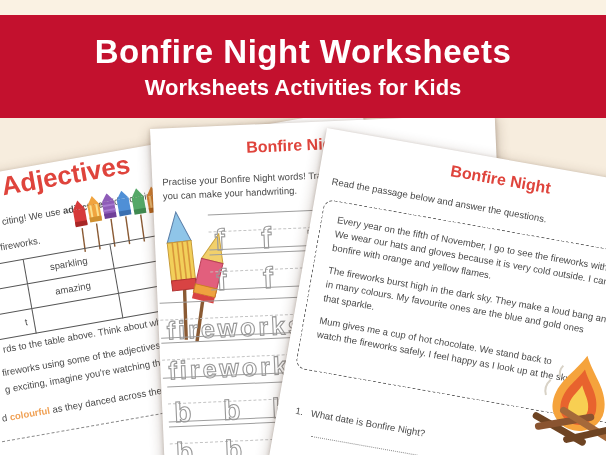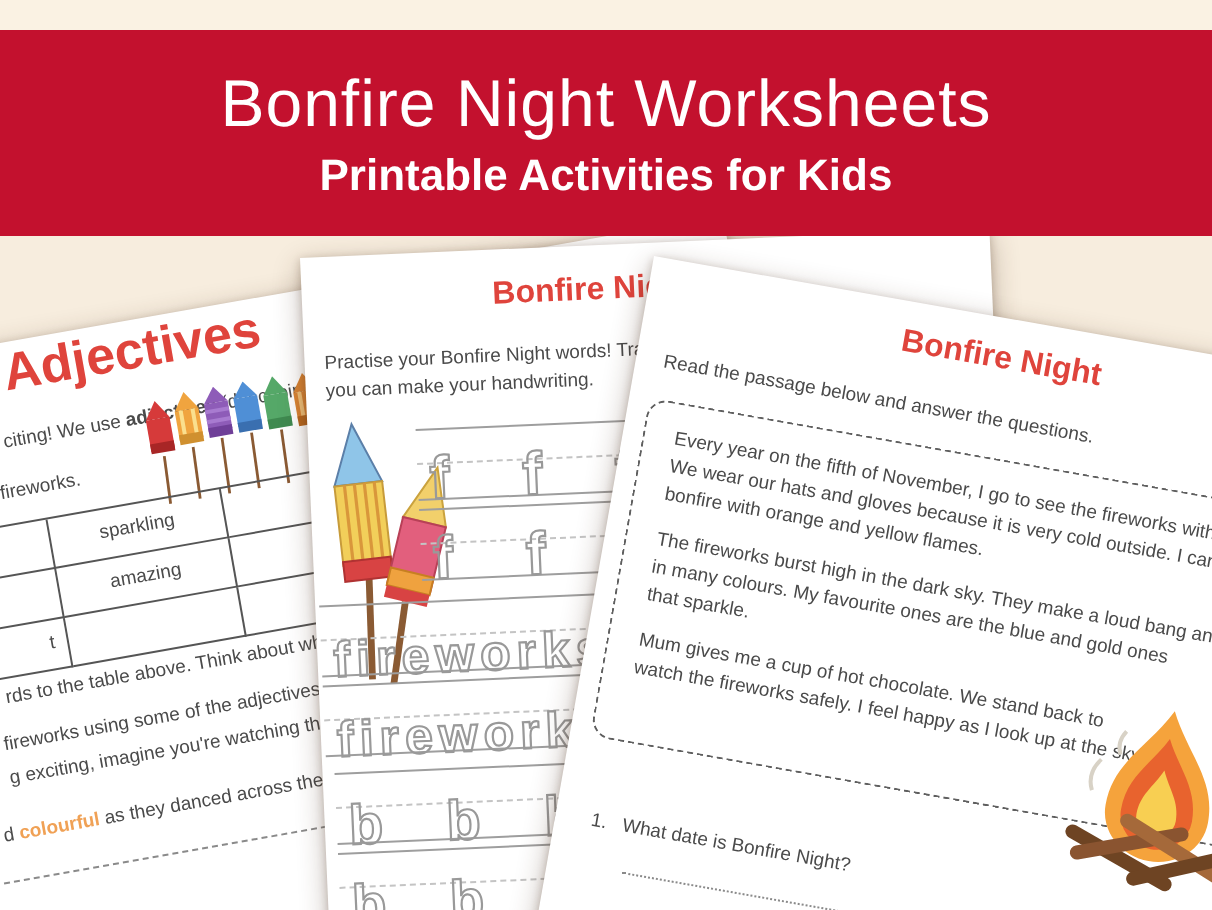--- a/index.html
+++ b/index.html
@@ -4,21 +4,21 @@
 <style>
   html,body{margin:0;padding:0;}
   .stage{
     position:relative;width:606px;height:455px;overflow:hidden;
     background:#f7edde;font-family:"Liberation Sans",sans-serif;
   }
   
   .top-strip{position:absolute;left:0;top:0;width:606px;height:15px;background:#faf2e3;z-index:20;}
   .banner{position:absolute;left:0;top:15px;width:606px;height:103px;background:#c3112e;z-index:20;
           display:flex;flex-direction:column;align-items:center;justify-content:center;gap:4px;}
-  .banner h1{margin:0;color:#fff;font-size:33px;font-weight:400;letter-spacing:.5px;}
+  .banner h1{margin:0;color:#fff;font-size:33px;font-weight:700;letter-spacing:.5px;}
   .banner h2{margin:0;color:#fff;font-size:22px;font-weight:700;}
   
   .page{position:absolute;background:#fff;transform-origin:top left;
         box-shadow:0 4px 14px rgba(70,45,25,.32), 0 1px 4px rgba(70,45,25,.25);}
   .page *{position:absolute;}
   .page-left {left:-190px;top:205px;width:560px;height:430px;transform:rotate(-10deg);z-index:1;}
   .page-mid  {left:150px; top:129px;width:345px;height:420px;transform:rotate(-2.5deg);z-index:2;}
   .page-right{left:327px; top:128px;width:560px;height:430px;transform:rotate(10deg);z-index:3;}
   .ws-title{font-weight:700;white-space:nowrap;}
   .ws-text{font-size:9.5px;color:#4a4a4a;white-space:nowrap;}
@@ -68,21 +68,21 @@
 </style>
 </head>
 <body>
 
 <div class="stage">
 
   <div class="top-strip"></div>
 
   <div class="banner">
     <h1>Bonfire Night Worksheets</h1>
-    <h2>Printable Activities for Kids</h2>
+    <h2>Worksheets Activities for Kids</h2>
   </div>
 
   <div class="page page-left">
     <div class="ws-title adj-title" style="color: rgb(223, 68, 60);">Adjectives</div>
 
     <div class="ws-text adj-intro"><span style="position:static">citing! We use </span><b style="position:static">adjectives</b><span style="position:static"> (describing</span></div>
     <div class="ws-text adj-intro2">fireworks.</div>
 
     <svg class="rockets-left" width="96" height="60" viewBox="0 0 96 60">
       <g stroke="#8a5a33" stroke-width="1.4">

